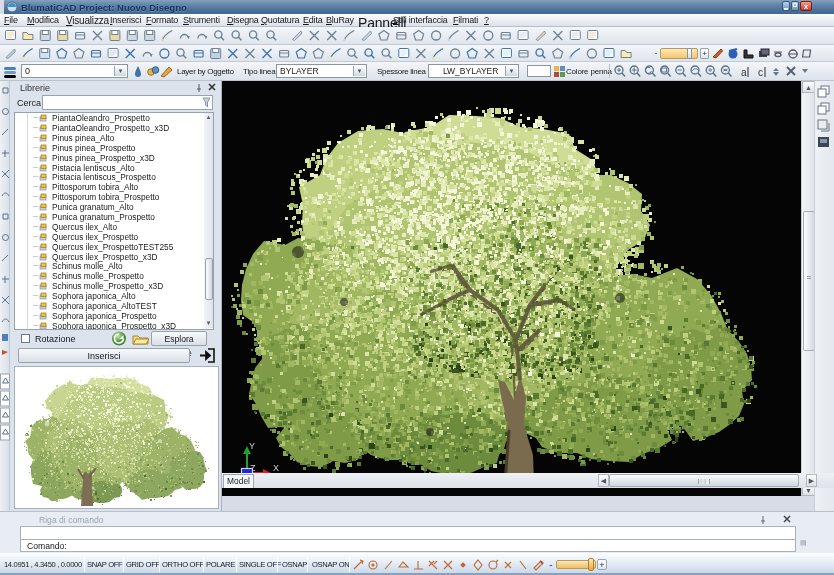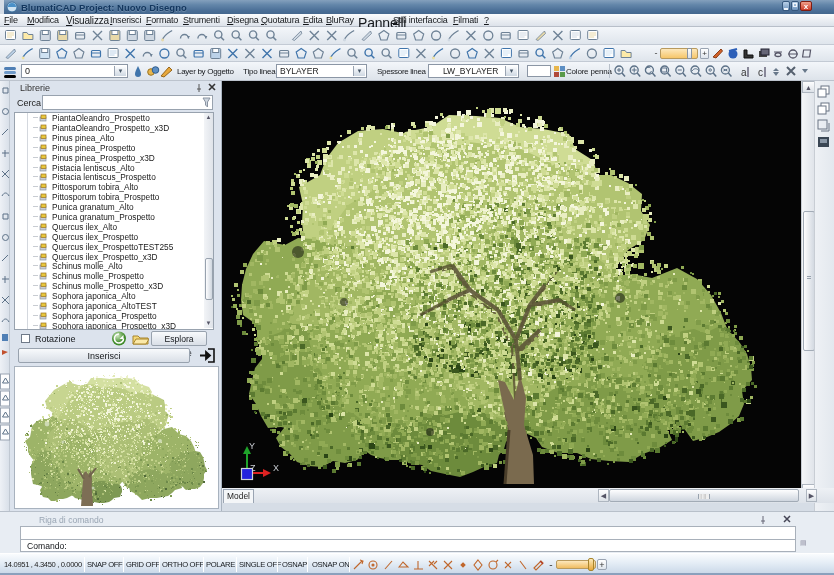--- a/index.html
+++ b/index.html
@@ -817,21 +817,21 @@
     </g>
 <g transform="translate(0,34)">
       <rect x="1" y="1" width="9" height="9" fill="none" stroke="#6a7584"></rect>
       <path d="M4 12h8M12 4v8" stroke="#6a7584"></path>
     </g>
 <g transform="translate(0,51)">
       <rect x="1" y="1" width="11" height="10" fill="#3a4654"></rect>
       <rect x="3" y="3" width="7" height="4" fill="#8a97a6"></rect>
     </g>
 </svg>
-<div class="ab" style="left:222px;top:488px;width:612px;height:15px;background:linear-gradient(#eef1f5,#dde2e9)">
+<div class="ab" style="left:222px;top:473px;width:612px;height:15px;background:linear-gradient(#eef1f5,#dde2e9)">
 <div class="ab" style="left:1px;top:1px;width:31px;height:14px;background:#f4f6f8;border:1px solid #9aa4b2;border-bottom:none;font-size:8.4px;color:#222;text-align:center;line-height:13px">Model</div>
 <div class="ab" style="left:376px;top:1px;width:11px;height:13px;background:linear-gradient(#fdfdfe,#dde2e8);border:1px solid #aeb6c0;font-size:7px;color:#556;text-align:center;line-height:12px">◀</div>
 <div class="ab" style="left:387px;top:1px;width:190px;height:13px;background:linear-gradient(#fdfdfe,#cfd6df);border:1px solid #a2abb6;border-radius:2px">
       <div style="margin:4px 0 0 88px;width:12px;border-left:1px solid #98a2ae;border-right:1px solid #98a2ae;height:5px;background:linear-gradient(90deg,#eee,#ccc 33%,#eee 33%,#ccc 66%,#eee 66%)"></div>
     </div>
 <div class="ab" style="left:584px;top:1px;width:11px;height:13px;background:linear-gradient(#fdfdfe,#dde2e8);border:1px solid #aeb6c0;font-size:7px;color:#556;text-align:center;line-height:12px">▶</div>
 </div>
 <div class="ab" style="left:0;top:511px;width:834px;height:42px;background:#e8edf3;border-top:1px solid #b8c0ca">
 <div class="ab txt" style="left:39px;top:3px;font-size:8.6px;color:#9aa6b4">Riga di comando</div>
 <svg class="ab" style="left:760px;top:3px" width="34" height="10">

